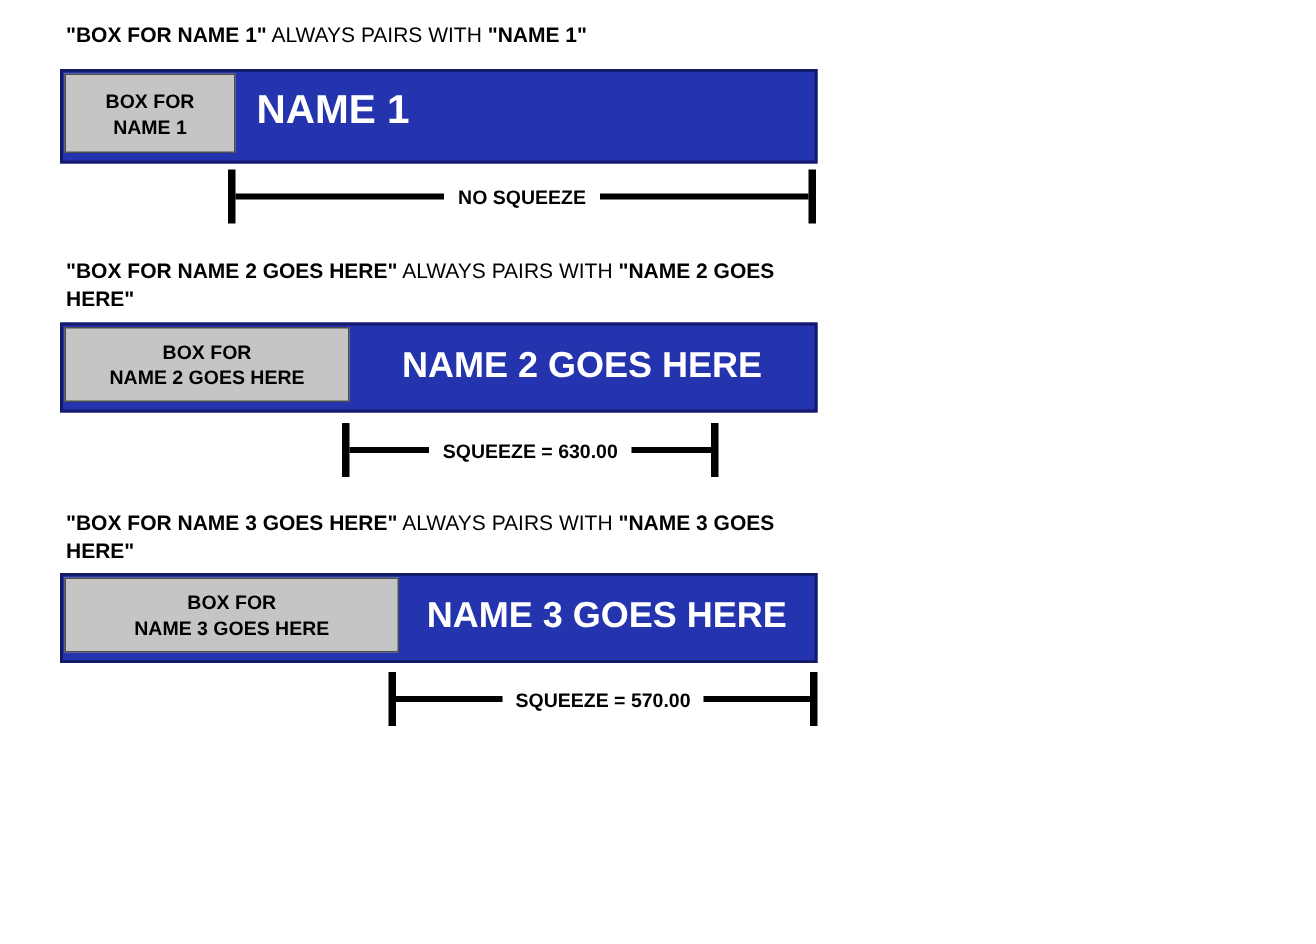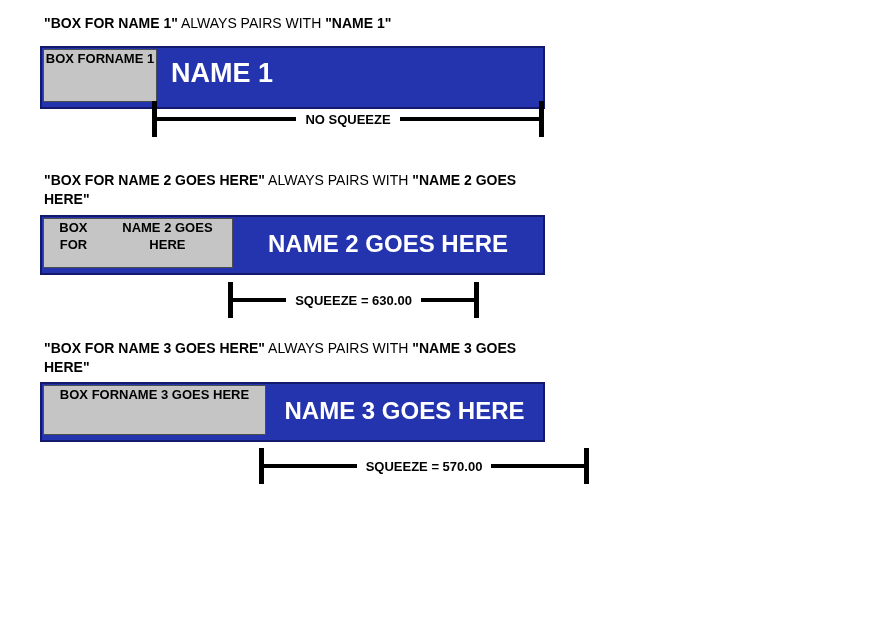--- a/index.html
+++ b/index.html
@@ -37,20 +37,21 @@
   .bar1 { top: 46px; height: 63px; }
   .bar2 { top: 215px; height: 60px; }
   .bar3 { top: 382px; height: 60px; }
 
   .graybox {
     margin: 1px 0 5px 1px;
     background: var(--box-fill, #C5C5C5);
     border: 1px solid var(--box-border, #4D4D4D);
     box-sizing: border-box;
     display: flex;
+    flex-direction: column;
     justify-content: center;
     text-align: center;
     font-weight: bold;
     font-size: 13px;
     line-height: 17px;
     color: var(--text, #000000);
     flex: none;
   }
   .gb1 { width: 114px; }
   .gb2 { width: 190px; }
@@ -66,23 +67,23 @@
   }
   .name1 { font-size: 27px; justify-content: flex-start; padding-left: 14px; padding-bottom: 9px; }
   .name2, .name3 { font-size: 24px; justify-content: center; padding-bottom: 2px; }
 
   .measure {
     position: absolute;
     height: 36px;
     display: flex;
     align-items: center;
   }
-  .m1 { left: 152px; width: 392px; top: 101px; text-align: center; }
+  .m1 { left: 152px; width: 392px; top: 113px; text-align: center; }
   .m2 { left: 228px; width: 251px; top: 282px; }
-  .m3 { left: 259px; width: 330px; top: 448px; }
+  .m3 { left: 259px; width: 286px; top: 448px; }
 
   .tick {
     width: 5px;
     height: 36px;
     background: var(--line, #000000);
     flex: none;
   }
   .mline {
     flex: 1;
     height: 4px;

